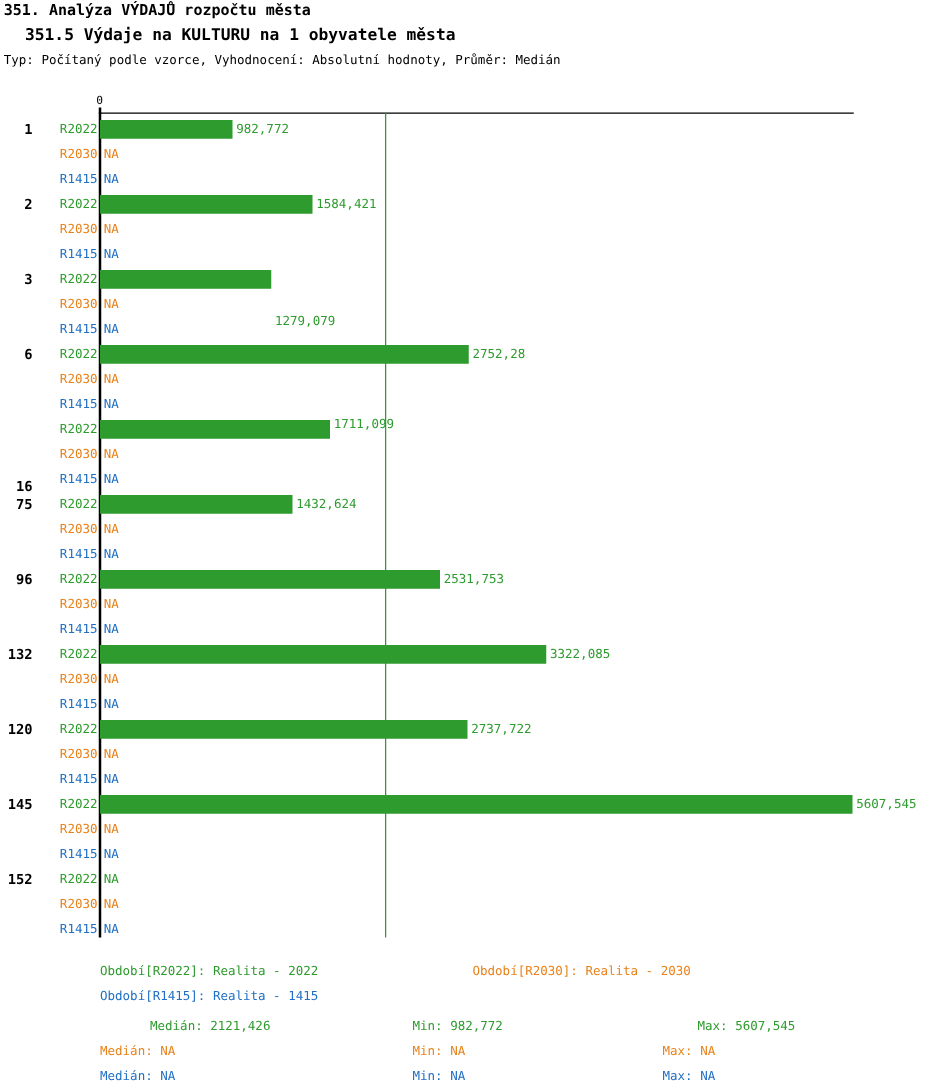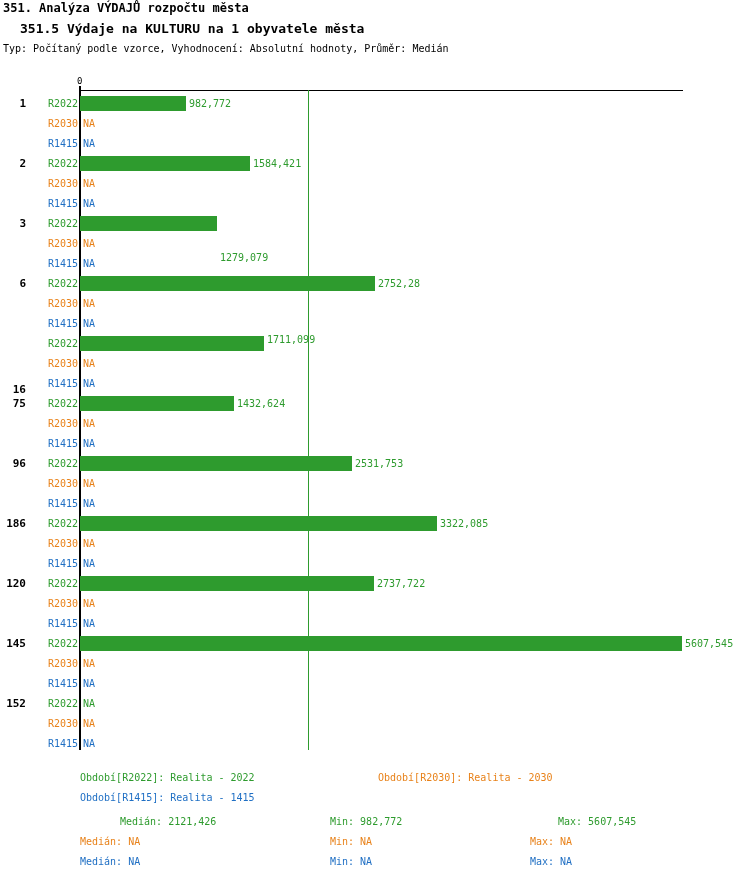--- a/index.html
+++ b/index.html
@@ -180,21 +180,21 @@
     <div class="ser-label" style="left: 30px; width: 48px; top: 438px; color: rgb(31, 111, 196);">R1415</div>
     <div class="na-value" style="left: 83px; top: 438px; color: rgb(31, 111, 196);">NA</div>
     <div class="grp-label" style="left: 0px; width: 26px; top: 457px;">96</div>
     <div class="ser-label" style="left: 30px; width: 48px; top: 458px; color: rgb(46, 155, 46);">R2022</div>
     <div class="bar" style="left: 80px; top: 456px; width: 272px; height: 15px; background: rgb(46, 155, 46);"></div>
     <div class="bar-value" style="left: 355px; top: 458px; color: rgb(46, 155, 46);">2531,753</div>
     <div class="ser-label" style="left: 30px; width: 48px; top: 478px; color: rgb(232, 130, 26);">R2030</div>
     <div class="na-value" style="left: 83px; top: 478px; color: rgb(232, 130, 26);">NA</div>
     <div class="ser-label" style="left: 30px; width: 48px; top: 498px; color: rgb(31, 111, 196);">R1415</div>
     <div class="na-value" style="left: 83px; top: 498px; color: rgb(31, 111, 196);">NA</div>
-    <div class="grp-label" style="left: 0px; width: 26px; top: 517px;">186</div>
+    <div class="grp-label" style="left: 0px; width: 26px; top: 517px;">132</div>
     <div class="ser-label" style="left: 30px; width: 48px; top: 518px; color: rgb(46, 155, 46);">R2022</div>
     <div class="bar" style="left: 80px; top: 516px; width: 357px; height: 15px; background: rgb(46, 155, 46);"></div>
     <div class="bar-value" style="left: 440px; top: 518px; color: rgb(46, 155, 46);">3322,085</div>
     <div class="ser-label" style="left: 30px; width: 48px; top: 538px; color: rgb(232, 130, 26);">R2030</div>
     <div class="na-value" style="left: 83px; top: 538px; color: rgb(232, 130, 26);">NA</div>
     <div class="ser-label" style="left: 30px; width: 48px; top: 558px; color: rgb(31, 111, 196);">R1415</div>
     <div class="na-value" style="left: 83px; top: 558px; color: rgb(31, 111, 196);">NA</div>
     <div class="grp-label" style="left: 0px; width: 26px; top: 577px;">120</div>
     <div class="ser-label" style="left: 30px; width: 48px; top: 578px; color: rgb(46, 155, 46);">R2022</div>
     <div class="bar" style="left: 80px; top: 576px; width: 294px; height: 15px; background: rgb(46, 155, 46);"></div>

